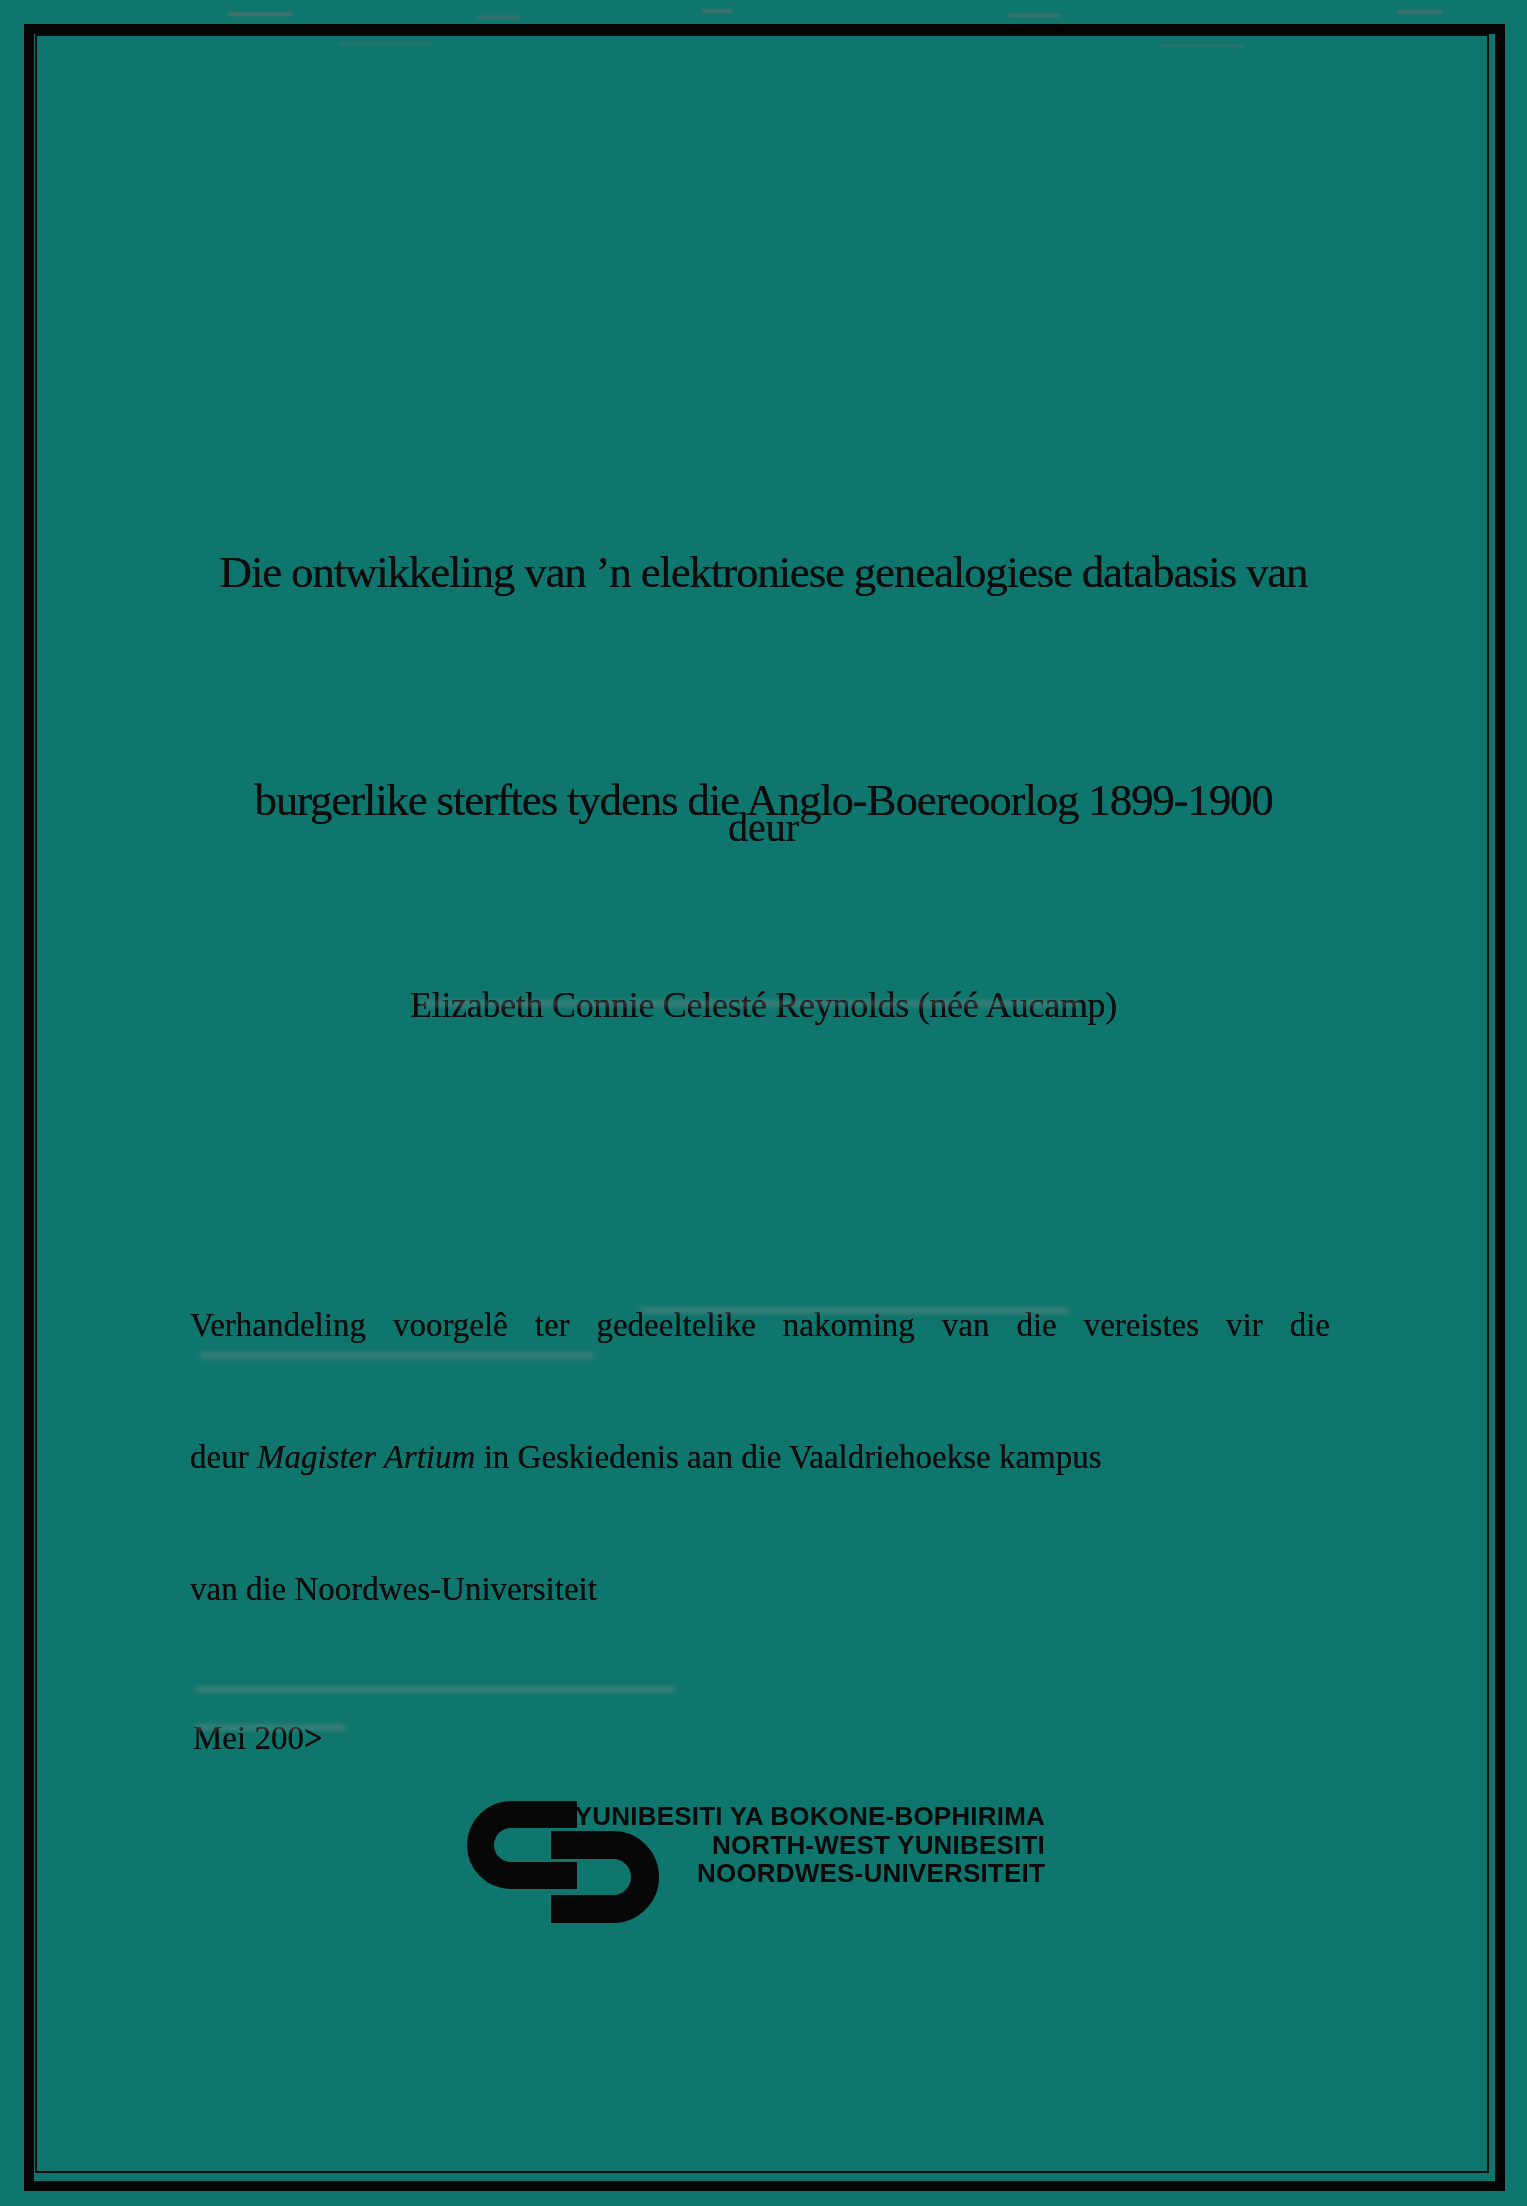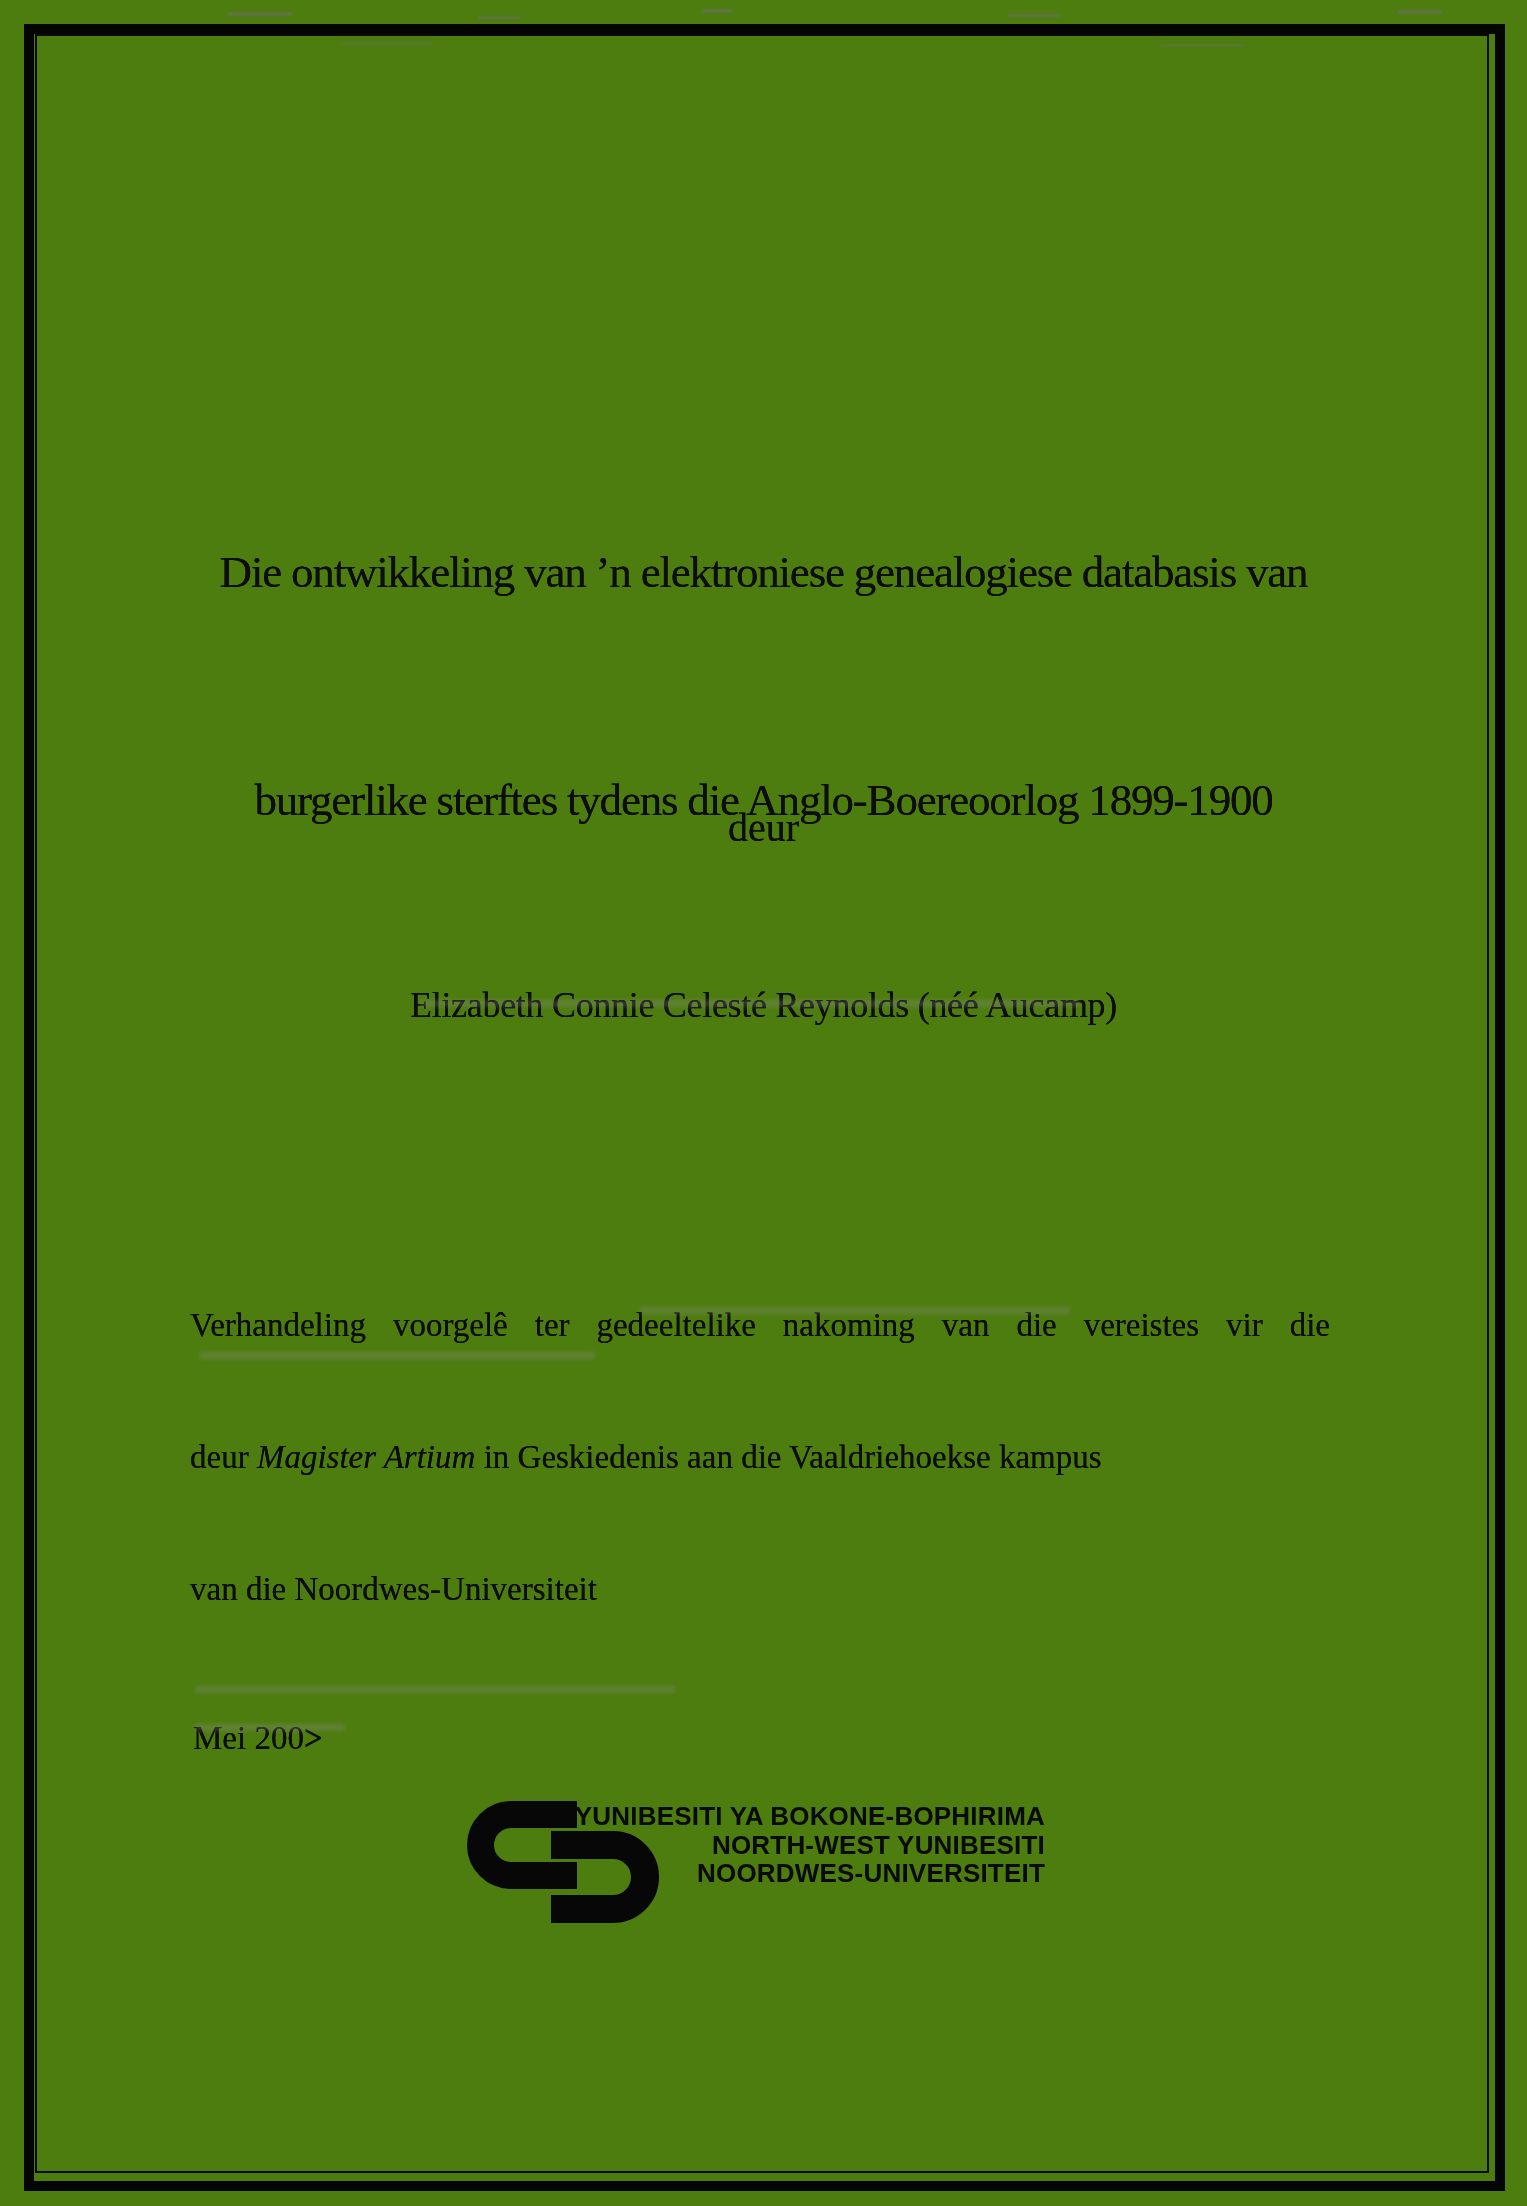--- a/index.html
+++ b/index.html
@@ -1,20 +1,20 @@
 <!DOCTYPE html>
 <html><head>
 <meta charset="utf-8">
 <style>
   html, body { margin: 0; padding: 0; background: #ffffff; }
   .page {
     position: relative;
     width: 1527px;
     height: 2206px;
-    background: #4d7c0f;
+    background: #0f766e;
     overflow: hidden;
     font-family: "Liberation Serif", "DejaVu Serif", serif;
     color: #0d0d0d;
   }
   .frame-outer {
     position: absolute;
     left: 24px; top: 24px;
     width: 1481px; height: 2167px;
     border: 10px solid #050505;
     box-sizing: border-box;

